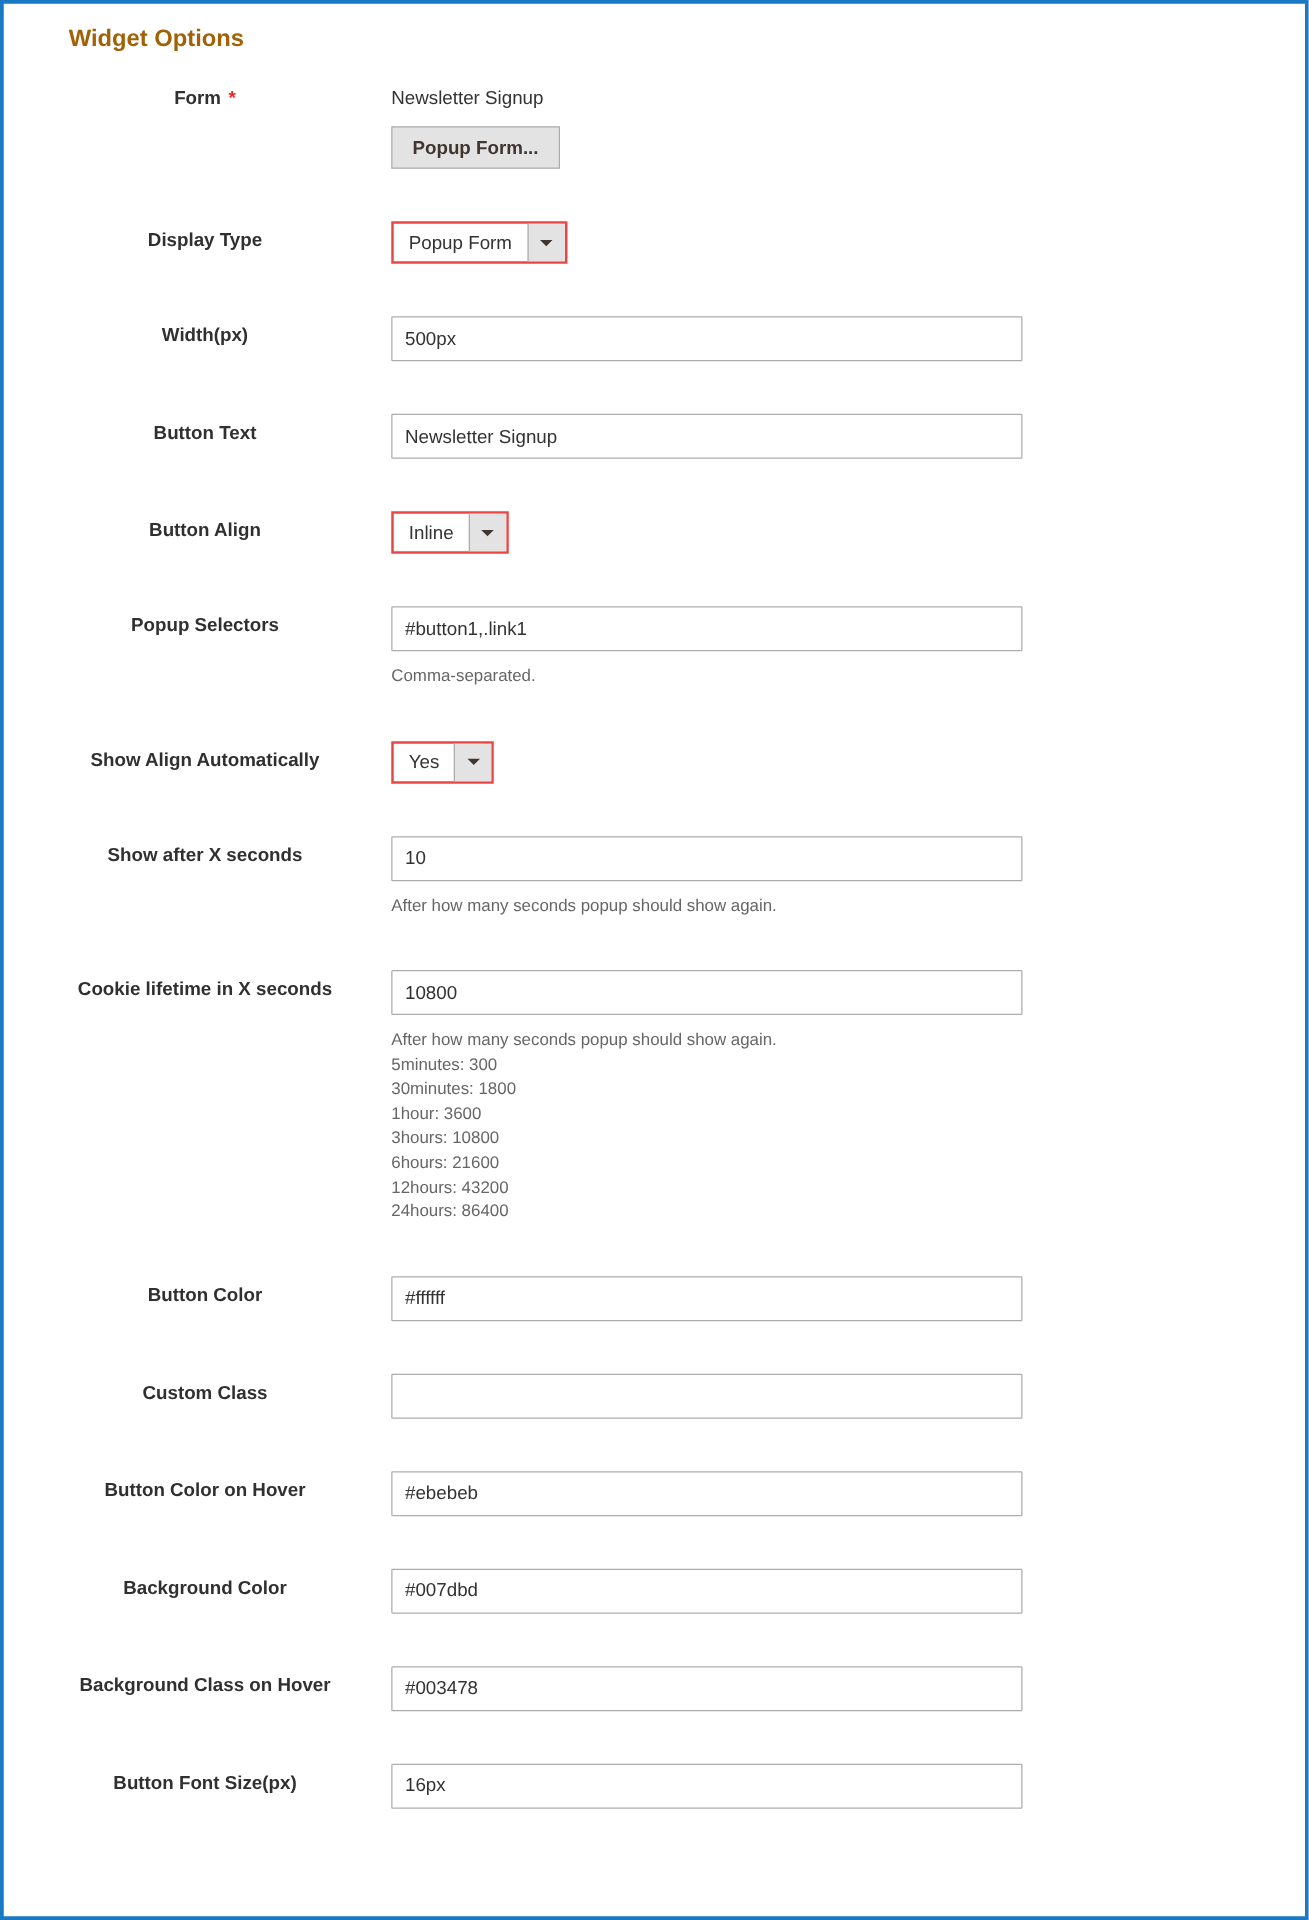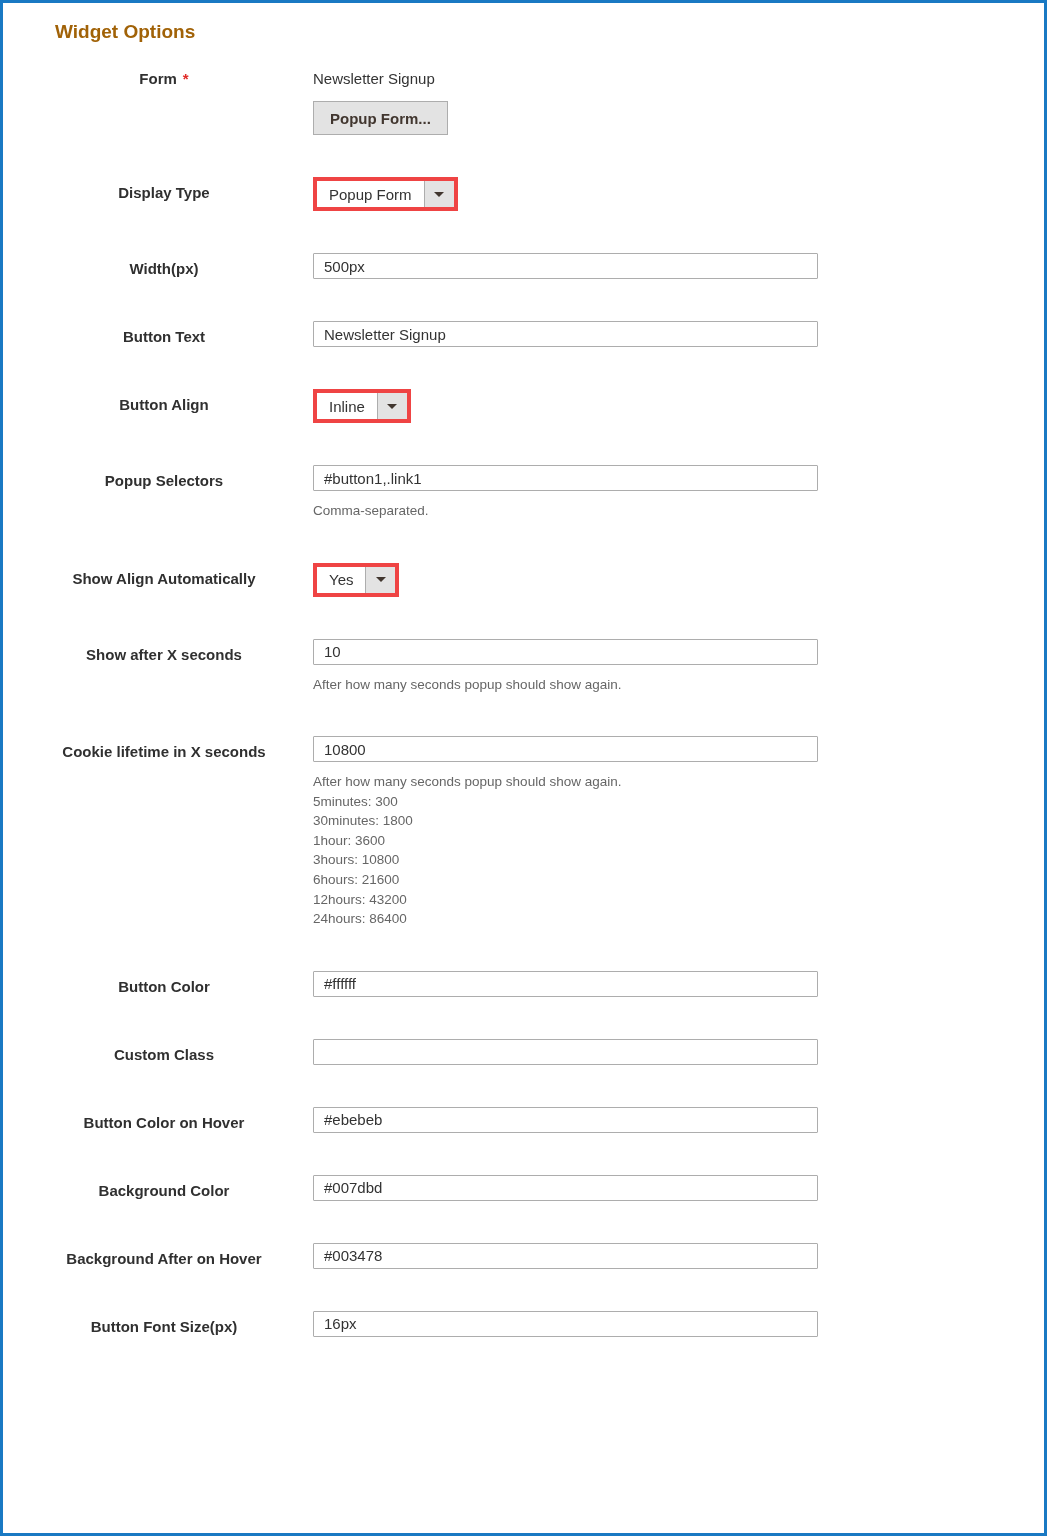--- a/index.html
+++ b/index.html
@@ -57,21 +57,21 @@
   .help {
     margin-top: 10px;
     font-size: 13.5px;
     color: #666;
     line-height: 1.45;
     white-space: pre-line;
   }
   input[type="text"].text-input {
     width: 100%;
     max-width: 505px;
-    height: 26px;
+    height: 36px;
     padding: 0 10px;
     font-size: 15px;
     border: 1px solid #adadad;
     border-radius: 1px;
     background: #fff;
     color: #333;
   }
   .btn {
     display: inline-flex;
     align-items: center;
@@ -81,21 +81,21 @@
     border: 1px solid #adadad;
     font-size: 15px;
     font-weight: 600;
     color: #41362f;
     cursor: pointer;
   }
   .select {
     display: inline-flex;
     align-items: stretch;
     height: 34px;
-    border: 4px solid #ef4444;
+    border: 2px solid #ef4444;
     background: #fff;
     cursor: pointer;
     user-select: none;
   }
   .select .sel-text {
     display: flex;
     align-items: center;
     padding: 0 12px;
     font-size: 15px;
     color: #333;
@@ -242,21 +242,21 @@
   </div>
 
   <div class="form-row">
     <div class="label-col">Background Color</div>
     <div class="field-col">
       <input type="text" class="text-input" value="#007dbd" style="">
     </div>
   </div>
 
   <div class="form-row">
-    <div class="label-col">Background After on Hover</div>
+    <div class="label-col">Background Class on Hover</div>
     <div class="field-col">
       <input type="text" class="text-input" value="#003478" style="">
     </div>
   </div>
 
   <div class="form-row" style="margin-bottom:0;">
     <div class="label-col">Button Font Size(px)</div>
     <div class="field-col">
       <input type="text" class="text-input" value="16px" style="">
     </div>

